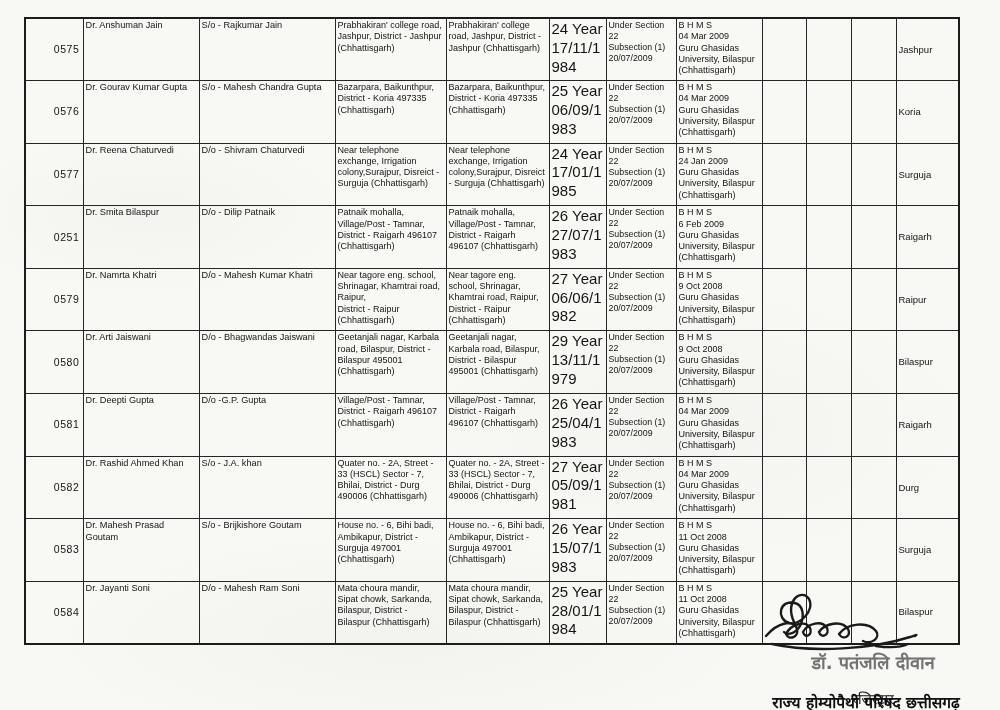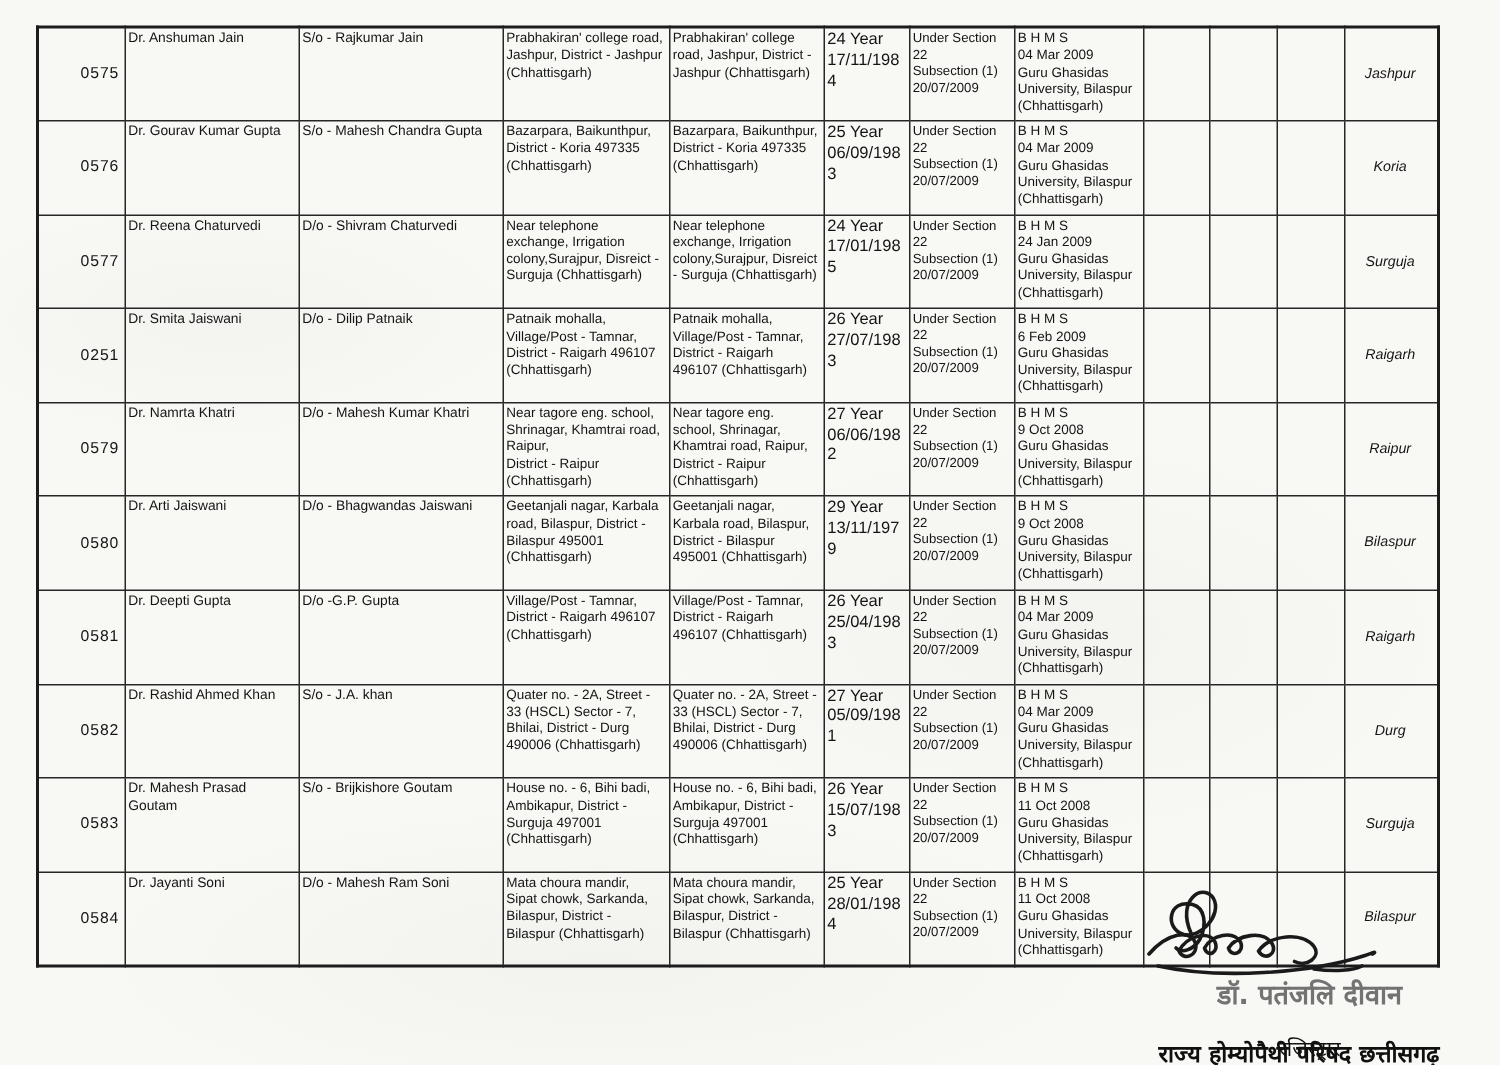--- a/index.html
+++ b/index.html
@@ -33,23 +33,23 @@
     overflow:hidden;
     word-wrap:break-word;
   }
   .reg-table tr{height:62px;}
   td.c-serial{
     vertical-align:middle;text-align:right;
     font-size:10.5px;letter-spacing:0.6px;
   }
   td.c-name{font-size:9.2px;}
   td.c-parent{font-size:9.2px;}
-  td.c-age{font-size:11px;}
+  td.c-age{font-size:15px;}
   td.c-section{font-size:8.8px;margin-top:24px;}
-  td.c-district{vertical-align:middle;text-align:center;font-size:9.5px;font-style:italic;}
+  td.c-district{vertical-align:middle;font-size:9.5px;}
   
   .signature-wrap{position:absolute;left:758px;top:586px;width:170px;height:70px;}
   .signature-wrap svg{display:block;width:100%;height:100%;}
   .sig-name{
     position:absolute;left:768px;top:650px;width:210px;text-align:center;
     font-family:"DejaVu Sans", sans-serif;font-weight:bold;font-size:18px;color:#737373;
     white-space:nowrap;
   }
   .sig-title{
     position:absolute;left:768px;top:675px;width:210px;text-align:center;
@@ -142,21 +142,21 @@
 Guru Ghasidas
 University, Bilaspur
 (Chhattisgarh)</td>
       <td class="c-blank"></td>
       <td class="c-blank"></td>
       <td class="c-blank"></td>
       <td class="c-district">Surguja</td>
     </tr>
         <tr>
       <td class="c-serial">0251</td>
-      <td class="c-name">Dr. Smita Jaiswani</td>
+      <td class="c-name">Dr. Smita Bilaspur</td>
       <td class="c-parent">D/o - Dilip Patnaik</td>
       <td class="c-addr">Patnaik mohalla, Village/Post - Tamnar, District - Raigarh 496107 (Chhattisgarh)</td>
       <td class="c-addr">Patnaik mohalla, Village/Post - Tamnar, District - Raigarh  496107 (Chhattisgarh)</td>
       <td class="c-age">26 Year
 27/07/1983</td>
       <td class="c-section">Under Section 22
 Subsection (1)
 20/07/2009</td>
       <td class="c-qual">B H M S
 6 Feb 2009

